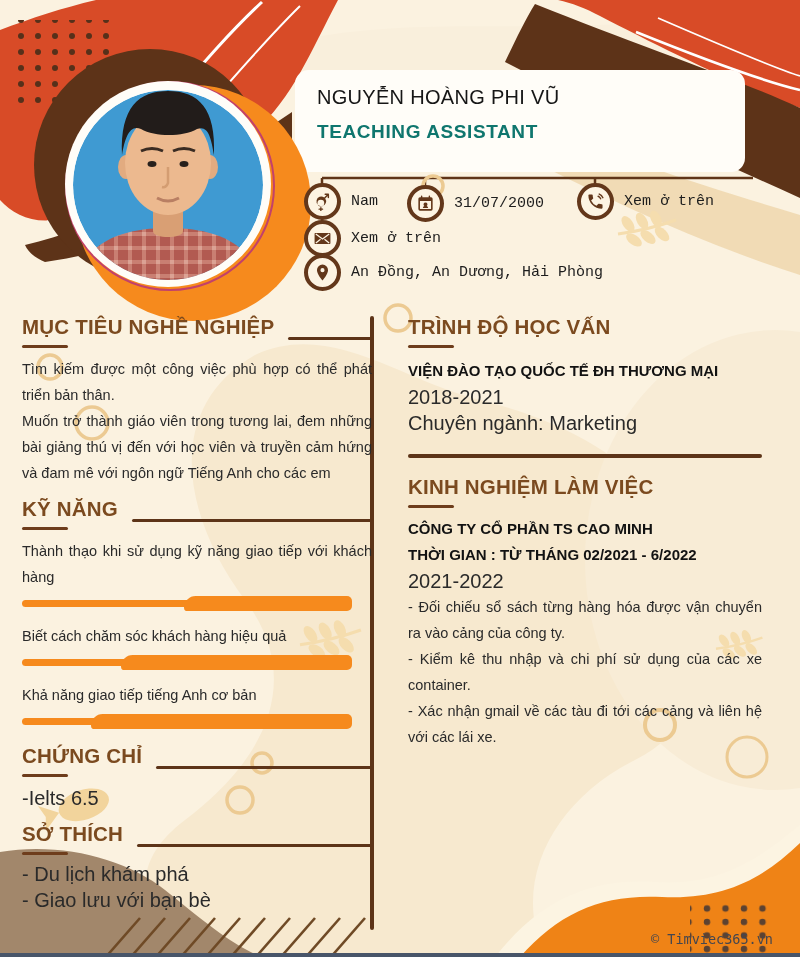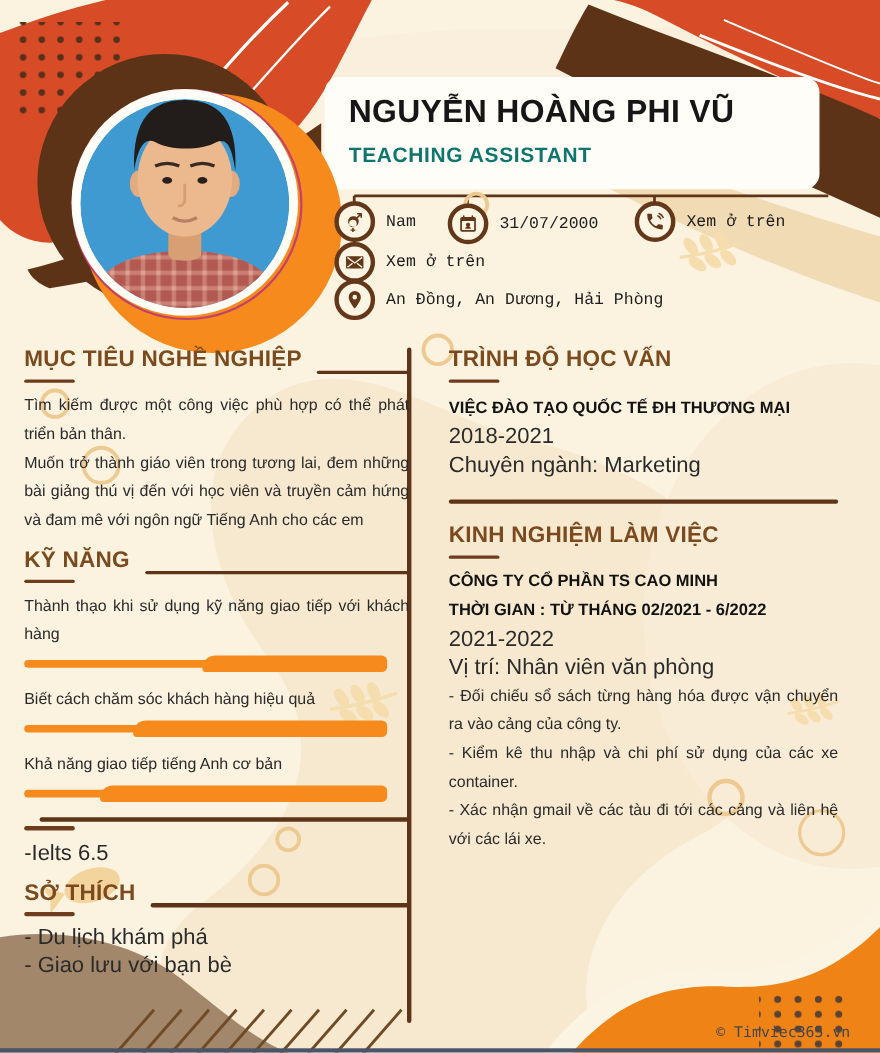--- a/index.html
+++ b/index.html
@@ -3,21 +3,21 @@
 <meta charset="utf-8">
 <style>
   * { margin:0; padding:0; box-sizing:border-box; }
   body { background:#888; font-family:"Liberation Sans","DejaVu Sans",sans-serif; }
   .page { position:relative; width:800px; height:957px; margin:0 auto; background:#fbf2e0; overflow:hidden; }
   .bg-svg { position:absolute; left:0; top:0; z-index:0; }
   .photo-svg { position:absolute; left:25px; top:45px; z-index:3; }
 
   .header-card { position:absolute; left:295px; top:70px; width:450px; height:102px;
     background:#fffdf8; border-radius:14px; z-index:2; padding:16px 0 0 22px; }
-  .name { font-size:29px; font-weight:bold; color:#161616; letter-spacing:.3px; }
+  .name { font-size:20px; font-weight:normal; color:#161616; letter-spacing:.3px; }
   .job-title { margin-top:12px; font-size:19px; font-weight:bold; color:#0f766e; letter-spacing:.6px; }
 
   .contact-item { position:absolute; z-index:4; display:flex; align-items:center;font-family:Liberation Mono, monospace; }
   .icon-circle { width:37px; height:37px; border-radius:50%; background:#fdf4e3;
     border:4px solid #63371a; display:flex; align-items:center; justify-content:center; flex:0 0 auto; }
   .icon-circle svg { width:19px; height:19px; fill:#63371a; }
   .contact-label { margin-left:10px; font-size:15px; color:#1d1d1d; white-space:nowrap; }
 
   .divider { position:absolute; left:370px; top:316px; width:4px; height:614px;
     background:#5d3418; border-radius:2px; z-index:1; }
@@ -254,20 +254,21 @@
 
       <p class="body-text">Khả năng giao tiếp tiếng Anh cơ bản</p>
       <div class="bar">
         <div class="bar-thin"></div>
         <div class="bar-thick" style="left: 21%;"></div>
       </div>
     </div>
 
     <div class="mt14">
       <div class="sec-head">
+        <h2>CHỨNG CHỈ</h2>
         <div class="rule"></div>
       </div>
       <div class="underline"></div>
       <p class="body-line mt8">-Ielts 6.5</p>
     </div>
 
     <div class="mt10">
       <div class="sec-head">
         <h2>SỞ THÍCH</h2>
         <div class="rule"></div>
@@ -278,36 +279,35 @@
     </div>
   </div>
 
   <div class="col col-right">
 
     <div>
       <div class="sec-head">
         <h2>TRÌNH ĐỘ HỌC VẤN</h2>
       </div>
       <div class="underline"></div>
-      <p class="bold-line mt10">VIỆC ĐÀO TẠO QUỐC TẾ ĐH THƯƠNG MẠI</p>
+      <p class="bold-line mt10">VIỆN ĐÀO TẠO QUỐC TẾ ĐH THƯƠNG MẠI</p>
       <p class="body-line">2018-2021</p>
       <p class="body-line">Chuyên ngành: Marketing</p>
     </div>
 
     <div class="big-rule"></div>
 
     <div class="mt16">
       <div class="sec-head">
         <h2>KINH NGHIỆM LÀM VIỆC</h2>
       </div>
       <div class="underline"></div>
       <p class="bold-line mt8">CÔNG TY CỔ PHẦN TS CAO MINH</p>
       <p class="bold-line">THỜI GIAN : TỪ THÁNG 02/2021 - 6/2022</p>
       <p class="body-line">2021-2022</p>
-      <p class="body-line">Vị trí: Nhân viên văn phòng</p>
       <p class="body-text">- Đối chiếu sổ sách từng hàng hóa được vận chuyển ra vào cảng của công ty.</p>
       <p class="body-text">- Kiểm kê thu nhập và chi phí sử dụng của các xe container.</p>
       <p class="body-text">- Xác nhận gmail về các tàu đi tới các cảng và liên hệ với các lái xe.</p>
     </div>
   </div>
 
   <div class="watermark">© Timviec365.vn</div>
 
 </div>
 

